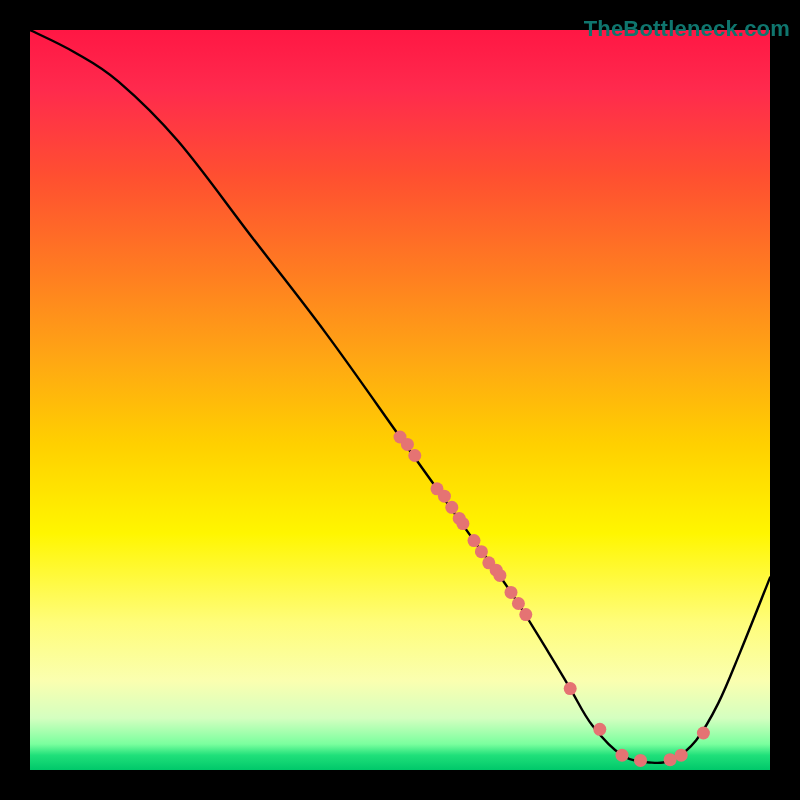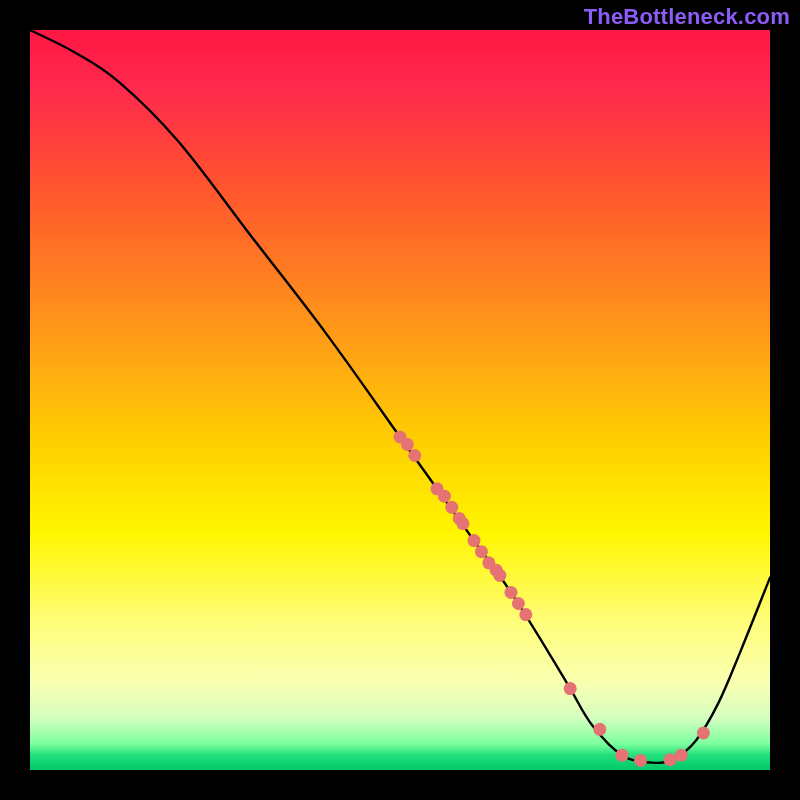--- a/index.html
+++ b/index.html
@@ -12,23 +12,23 @@
     font-family: Arial, Helvetica, sans-serif;
   }
   .outer {
     position: relative;
     width: 800px;
     height: 800px;
     background: #000;
   }
   .watermark {
     position: absolute;
-    top: 4px;
+    top: 16px;
     right: 10px;
-    color: #8b5cf6;
+    color: #0f766e;
     font-size: 22px;
     font-weight: 600;
     letter-spacing: 0.2px;
     user-select: none;
     z-index: 5;
   }
   .plot {
     position: absolute;
     left: 30px;
     top: 30px;

